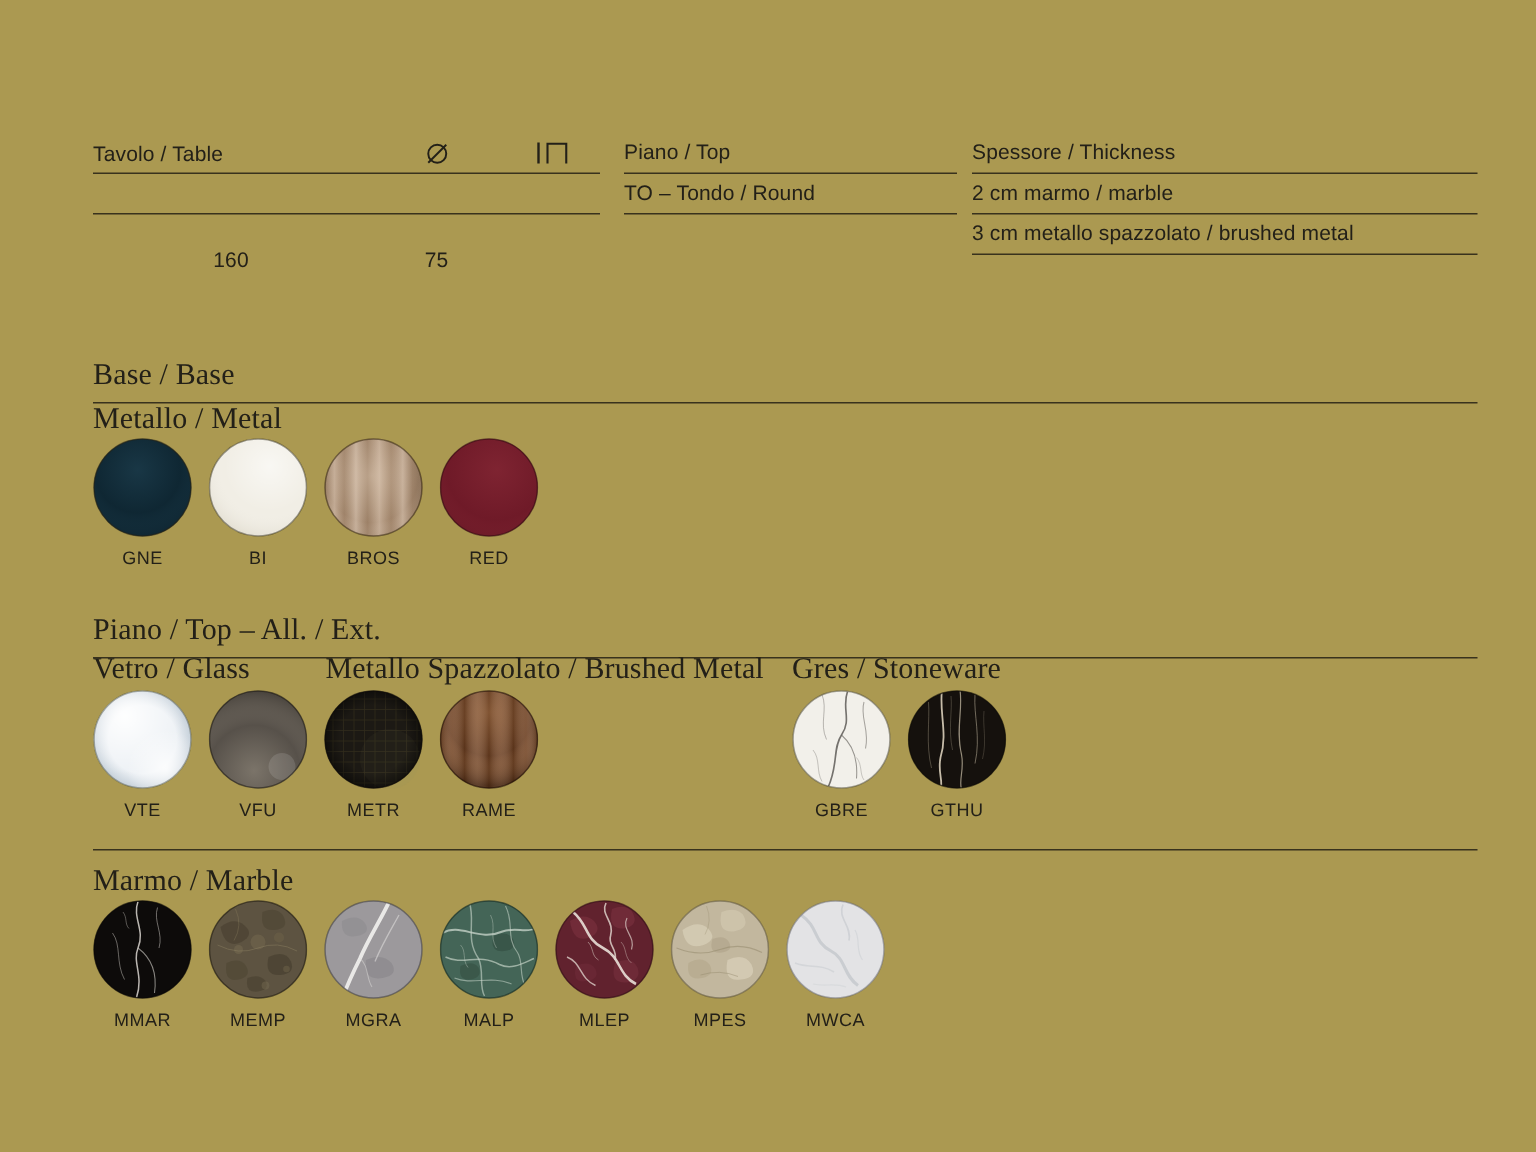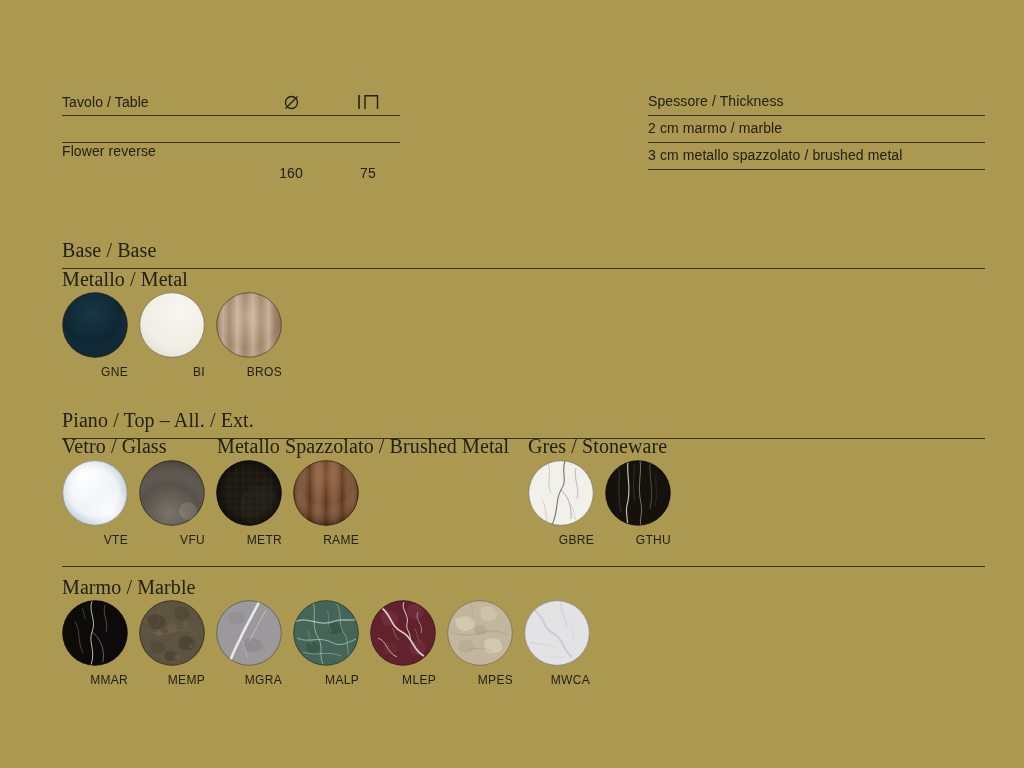--- a/index.html
+++ b/index.html
@@ -11,21 +11,21 @@
         border-bottom:1px solid rgba(35,32,20,.85);white-space:nowrap;}
   .grid3{display:grid;grid-template-columns:1fr 90px 64px;align-items:center;}
   .cmid,.cend{text-align:center;margin-top:45px;}
   .icon-cell{display:flex;justify-content:center;align-items:center;height:26px;}
   .sec-title{position:absolute;font-size:20px;letter-spacing:.1px;white-space:nowrap;font-family:Liberation Serif, serif;}
   .ruled{border-bottom:1px solid rgba(35,32,20,.85);padding-bottom:6px;}
   .divider{position:absolute;border-top:1px solid rgba(35,32,20,.85);height:0;}
   .swrow{position:absolute;height:112px;}
   .swatch{position:absolute;top:0;width:66px;margin:0;}
   .sw{display:block;width:66px;height:66px;}
-  .code{margin-top:7px;text-align:right;font-size:12px;letter-spacing:.3px;color:#232018;}
+  .code{margin-top:7px;text-align:center;font-size:12px;letter-spacing:.3px;color:#232018;}
 </style>
 </head>
 <body>
 
 <div id="page">
 
   <section class="tcol" style="left:62px;width:338px">
     <div class="trow grid3">
       <span>Tavolo / Table</span>
       <span class="icon-cell">
@@ -35,26 +35,29 @@
           </svg>
       </span>
       <span class="icon-cell">
         <svg width="22" height="16" viewBox="0 0 22 16">
             <path d="M2 1 V15" stroke="#232018" stroke-width="1.6" fill="none"></path>
             <path d="M8 15 V1.8 H20.5 V15" stroke="#232018" stroke-width="1.4" fill="none"></path>
           </svg>
       </span>
     </div>
     <div class="trow grid3">
-      <span>Flower reverse</span>
       <span class="cmid">160</span>
       <span class="cend">75</span>
     </div>
   </section>
 
+  <section class="tcol" style="left:416px;width:222px">
+    <div class="trow">Piano / Top</div>
+    <div class="trow">TO – Tondo / Round</div>
+  </section>
 
   <section class="tcol" style="left:648px;width:337px">
     <div class="trow">Spessore / Thickness</div>
     <div class="trow">2 cm marmo / marble</div>
     <div class="trow">3 cm metallo spazzolato / brushed metal</div>
   </section>
 
   <h2 class="sec-title ruled" style="left:62px;top:239px;width:923px;font-weight:normal;margin:0">Base / Base</h2>
   <h3 class="sec-title" style="left:62px;top:268px;font-weight:normal;margin:0">Metallo / Metal</h3>
 
@@ -110,20 +113,35 @@
               <stop offset="100%" stop-color="#4a3522" stop-opacity=".35"></stop>
             </radialGradient>
         </defs>
         <circle cx="33" cy="33" r="32.5" fill="#b29478"></circle>
         <circle cx="33" cy="33" r="32.5" fill="url(#sBROS)"></circle>
         <circle cx="33" cy="33" r="32.5" fill="url(#gBROS)"></circle>
         <circle cx="33" cy="33" r="32.3" fill="none" stroke="rgba(60,45,20,.6)"></circle>
       </svg>
       <figcaption class="code">BROS</figcaption>
     </figure>
+    <figure class="swatch" style="left:231px">
+      <svg class="sw" viewBox="0 0 66 66">
+        <defs>
+            <radialGradient id="gRED" cx="58%" cy="32%" r="85%">
+          <stop offset="0%" stop-color="#a33a47" stop-opacity=".3"></stop>
+              <stop offset="60%" stop-color="#a33a47" stop-opacity="0"></stop>
+              <stop offset="100%" stop-color="#3f0a13" stop-opacity=".35"></stop>
+            </radialGradient>
+          </defs>
+        <circle cx="33" cy="33" r="32.5" fill="#6f1a28"></circle>
+        <circle cx="33" cy="33" r="32.5" fill="url(#gRED)"></circle>
+        <circle cx="33" cy="33" r="32.3" fill="none" stroke="rgba(40,10,14,.5)"></circle>
+      </svg>
+      <figcaption class="code">RED</figcaption>
+    </figure>
   </div>
 
   <h2 class="sec-title ruled" style="left:62px;top:409px;width:923px;font-weight:normal;margin:0">Piano / Top – All. / Ext.</h2>
 
   <h3 class="sec-title" style="left:62px;top:435px;font-weight:normal;margin:0">Vetro / Glass</h3>
   <h3 class="sec-title" style="left:217px;top:435px;font-weight:normal;margin:0">Metallo Spazzolato / Brushed Metal</h3>
   <h3 class="sec-title" style="left:528px;top:435px;font-weight:normal;margin:0">Gres / Stoneware</h3>
 
   <div class="swrow" style="left:62px;top:460px;width:923px">
     <figure class="swatch" style="left:0">

